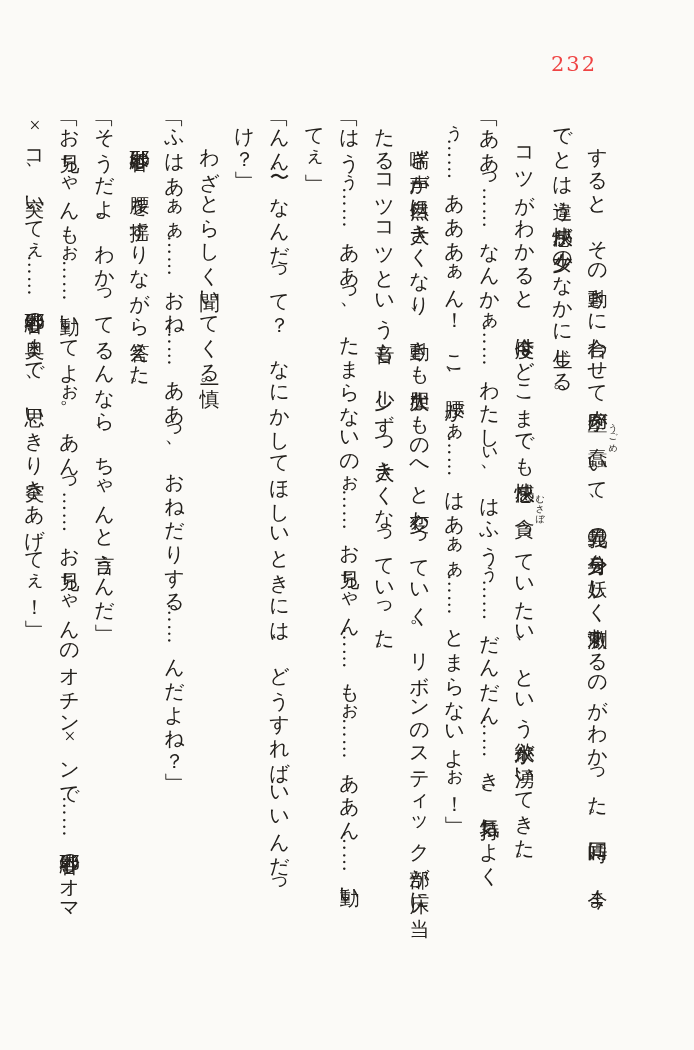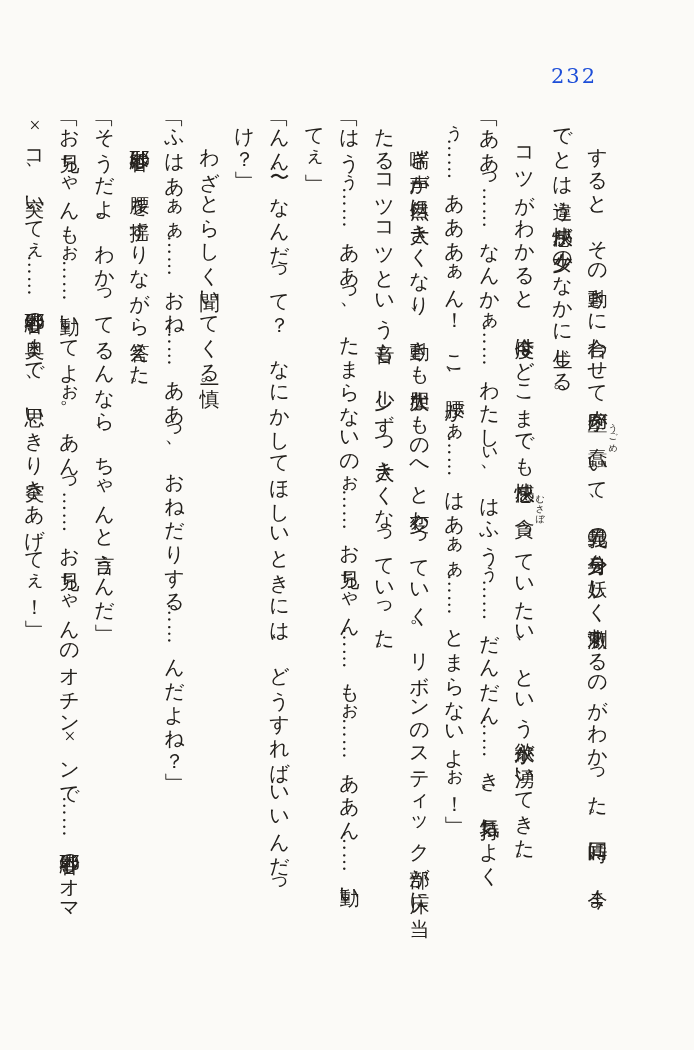--- a/index.html
+++ b/index.html
@@ -51,21 +51,21 @@
   ruby rt {
     font-size: 9px;
     letter-spacing: 0;
     font-family: "Liberation Serif", "DejaVu Serif", serif;
   }
 </style>
 </head>
 <body>
 
 <div class="page" style="background: rgb(251, 250, 247); color: rgb(36, 33, 29);">
-  <div class="page-number" style="color: #1d4ed8; margin-top: 12px;">232</div>
+  <div class="page-number" style="color: #ef4444;">232</div>
   <div class="text-block">
       <p class="indent">すると、その動きに合わせて肉壁が<ruby>蠢<rt>うごめ</rt></ruby>いて、義兄の分身を妖しく刺激するのがわかった。同時に、今までとは違う快感が少女のなかに生じる。</p>
       <p class="indent">コツがわかると、今度はどこまでも快感を<ruby>貪<rt>むさぼ</rt></ruby>っていたい、という欲求が湧いてきた。</p>
       <p>「ああっ……なんかぁ……わたしぃ、はふうぅ……だんだん……き、気持ちよくぅ……あああぁん！　こ、腰がぁ……はあぁぁ……とまらないよぉ！」</p>
       <p class="indent">喘ぎ声が自然に大きくなり、動きも大胆なものへと変わっていく。リボンのスティック部が床に当たるコツコツという音も、少しずつ大きくなっていった。</p>
       <p>「はうぅ……ああっ、たまらないのぉ……お兄ちゃん……もぉ……ああん……動いてぇ」</p>
       <p>「んん〜、なんだって？　なにかしてほしいときには、どうすればいいんだっけ？」</p>
       <p class="indent">わざとらしく聞いてくる慎一。</p>
       <p>「ふはあぁぁ……おね……ああっ、おねだりする……んだよね？」</p>
       <p class="indent">紗耶香は、腰を揺すりながら答えた。</p>

